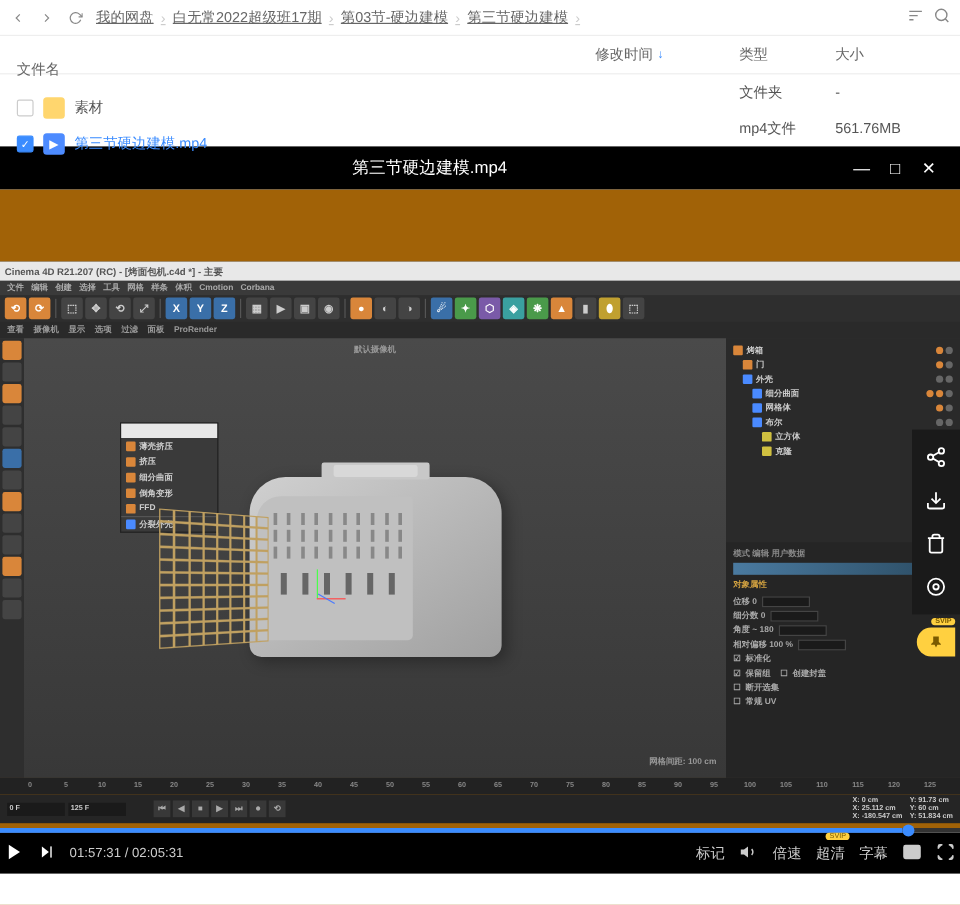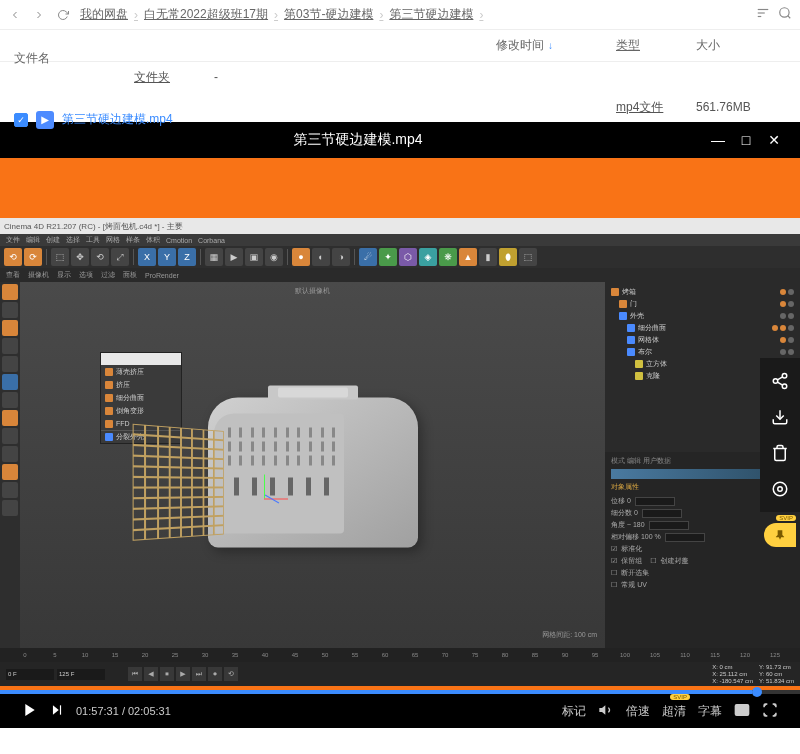--- a/index.html
+++ b/index.html
@@ -11,37 +11,37 @@
 .breadcrumb { display: flex; align-items: center; gap: 6px; color: #666; font-size: 12px; flex: 1; overflow: hidden; }
 .breadcrumb span { white-space: nowrap; text-decoration: underline; }
 .breadcrumb .sep { color: #ccc; }
 .top-right { margin-left: auto; display: flex; gap: 8px; color: #888; }
 .top-right svg { width: 14px; height: 14px; }
 
 .file-header { height: 32px; display: flex; align-items: center; padding: 0 14px; border-bottom: 1px solid #eee; color: #666; font-size: 12px; }
 .col-name { flex: 1 1 300px; margin-top: 25px; }
 .col-time { width: 120px; display: flex; align-items: center; gap: 4px; text-align: right; }
 .col-time .sort-arrow { color: #3b8cff; font-size: 10px; }
-.col-type { width: 80px; text-decoration: underline; }
+.col-type { width: 80px; }
 .col-size { width: 90px; }
 
 .file-row { height: 30px; display: flex; align-items: center; padding: 0 14px; font-size: 12px; color: #555; }
 .file-row .col-name { display: flex; align-items: center; gap: 8px; }
 .icon-box { width: 18px; height: 18px; border-radius: 3px; display: flex; align-items: center; justify-content: center; }
 .icon-folder { background: #ffd66e; }
 .icon-video { background: #4d8bff; color: #fff; font-size: 10px; }
 .checkbox { width: 14px; height: 14px; border: 1px solid #ccc; border-radius: 2px; display: flex; align-items: center; justify-content: center; color: #fff; font-size: 9px; }
 .checkbox.checked { background: #3b8cff; border-color: #3b8cff; }
 .file-row.sel .col-name { color: #3b8cff; }
 
 .player-bar { height: 36px; background: #000; display: flex; align-items: center; color: #fff; padding: 0 12px; }
 .player-title { flex: 1; text-align: center; font-size: 14px; }
 .win-btn { width: 28px; text-align: center; font-size: 14px; cursor: pointer; }
 
-.video-area { height: 532px; background: #f97316; position: relative; }
+.video-area { height: 532px; background: #a16207; position: relative; font-weight: bold; }
 .video-content { position: absolute; top: 60px; left: 0; right: 0; height: 430px; background: #383838; }
 .c4d-titlebar { height: 16px; background: #e8e8e8; font-size: 8px; color: #555; padding: 0 4px; display: flex; align-items: center; }
 .c4d-menubar { height: 12px; background: #3a3a3a; font-size: 7px; color: #aaa; padding: 0 6px; display: flex; align-items: center; gap: 6px; }
 .c4d-toolbar { height: 22px; background: #2e2e2e; display: flex; align-items: center; padding: 0 4px; gap: 2px; }
 .tb-btn { width: 18px; height: 18px; background: #444; border-radius: 2px; display: flex; align-items: center; justify-content: center; font-size: 9px; color: #ccc; }
 .tb-btn.orange { background: #d9863a; color: #fff; }
 .tb-btn.blue { background: #3a6fa8; color: #fff; }
 .tb-btn.green { background: #4a9a4a; color: #fff; }
 .tb-btn.purple { background: #7a5aa8; color: #fff; }
 .tb-btn.teal { background: #3aa0a0; color: #fff; }
@@ -103,21 +103,21 @@
 .side-tools { position: absolute; right: 0; top: 200px; width: 40px; background: #1a1a1a; display: flex; flex-direction: column; align-items: center; gap: 14px; padding: 12px 0; }
 .side-tool { width: 22px; height: 22px; color: #fff; display: flex; align-items: center; justify-content: center; cursor: pointer; }
 .side-tool svg { width: 18px; height: 18px; }
 .pin-badge { position: absolute; right: 4px; top: 365px; width: 32px; height: 24px; background: #ffd040; border-radius: 12px 0 0 12px; display: flex; align-items: center; justify-content: center; }
 .svip-tag { position: absolute; top: -8px; right: 0; font-size: 6px; background: #ffd040; color: #7a5a00; border-radius: 4px; padding: 0 3px; }
 
 .progress { height: 4px; background: #333; position: relative; }
 .progress-fill { height: 100%; width: 94%; background: #3b8cff; }
 .progress-thumb { position: absolute; left: 94%; top: -3px; width: 10px; height: 10px; background: #3b8cff; border-radius: 50%; }
 
-.controls { height: 34px; background: #000; display: flex; align-items: center; padding: 0 22px; gap: 12px; color: #ccc; font-size: 12px; }
+.controls { height: 34px; background: #000; display: flex; align-items: center; padding: 0 4px; gap: 12px; color: #ccc; font-size: 12px; }
 .play-btn svg { width: 16px; height: 16px; fill: #fff; }
 .next-btn svg { width: 14px; height: 14px; fill: #fff; }
 .time { font-size: 11px; }
 .ctrl-spacer { flex: 1; }
 .ctrl-btn { cursor: pointer; font-size: 12px; position: relative; }
 .ctrl-btn.icon svg { width: 16px; height: 16px; fill: #ccc; }
 </style>
 </head>
 <body>
 
@@ -165,20 +165,25 @@
   <div class="col-name">文件名</div>
   <div class="col-time">
       <span>修改时间</span>
       <span class="sort-arrow">↓</span>
     </div>
   <div class="col-type">类型</div>
   <div class="col-size">大小</div>
 </div>
 
 <div class="file-row">
+  <div class="col-name">
+    <div class="checkbox"></div>
+    <div class="icon-box icon-folder"></div>
+    <span>素材</span>
+  </div>
   <div class="col-time"></div>
   <div class="col-type">文件夹</div>
   <div class="col-size">-</div>
 </div>
 
 <div class="file-row sel">
   <div class="col-name">
     <div class="checkbox checked">✓</div>
     <div class="icon-box icon-video">▶</div>
     <span>第三节硬边建模.mp4</span>

